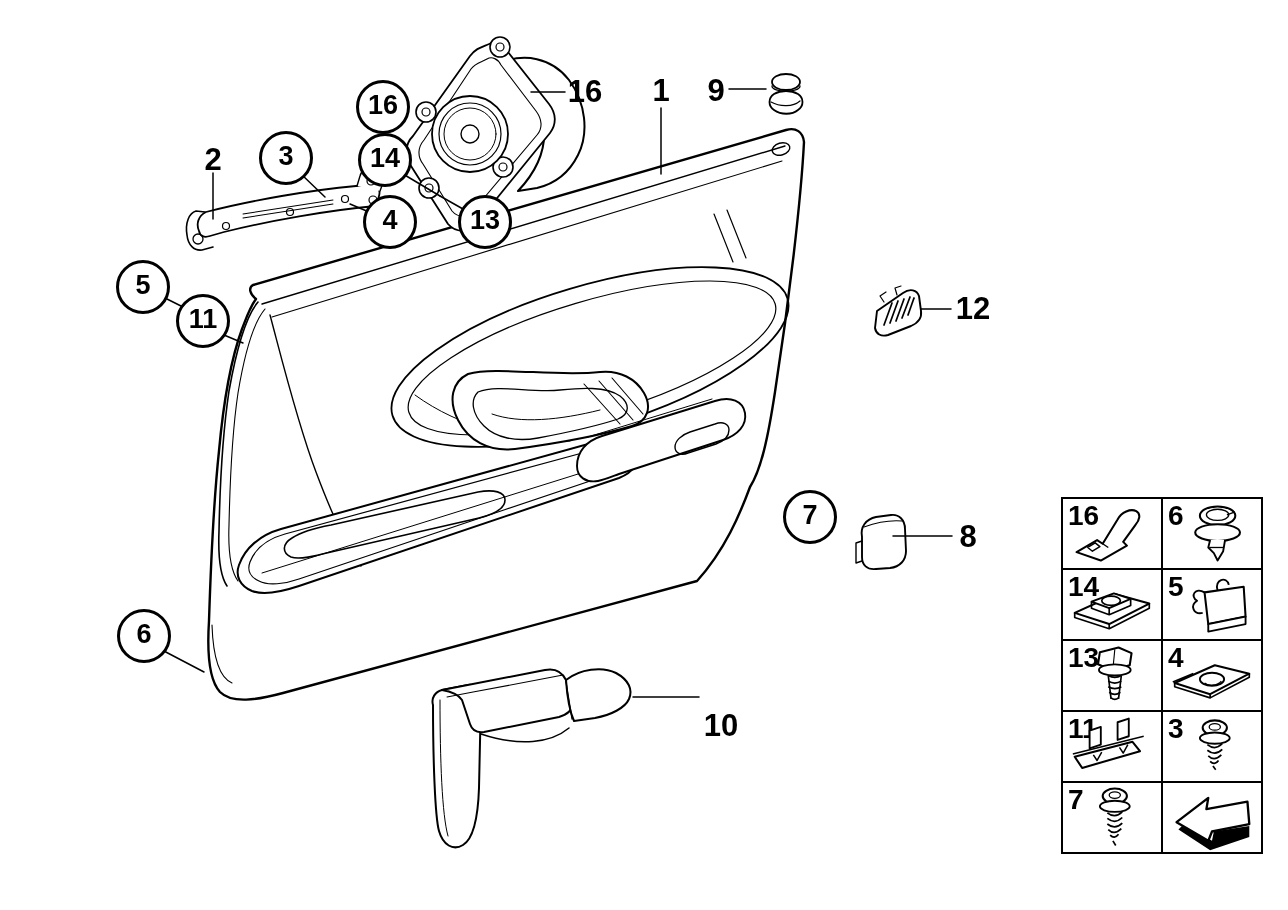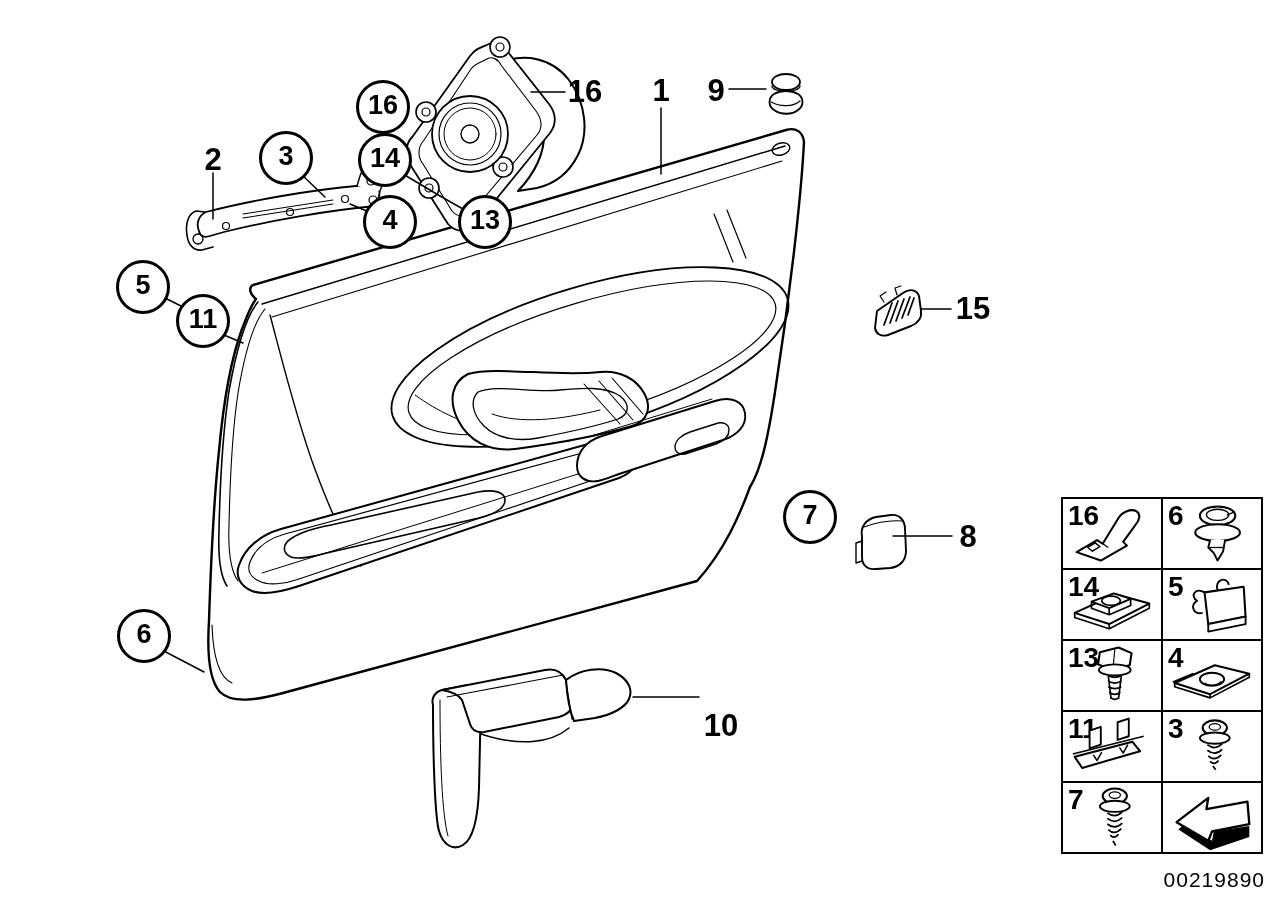--- a/index.html
+++ b/index.html
@@ -184,21 +184,21 @@
   <div class="callout circle" style="left:143px;top:287px;">5</div>
   <div class="callout circle" style="left:144px;top:636px;">6</div>
   <div class="callout circle" style="left:810px;top:517px;">7</div>
   <div class="callout plain" style="left:968px;top:536px;">8</div>
   <div class="callout plain" style="left:716px;top:90px;">9</div>
   <div class="callout plain" style="left:721px;top:725px;">10</div>
   <div class="callout circle" style="left:203px;top:321px;">11</div>
   <div class="callout plain" style="left:585px;top:91px;">16</div>
   <div class="callout circle" style="left:485px;top:222px;">13</div>
   <div class="callout circle" style="left:385px;top:160px;">14</div>
-  <div class="callout plain" style="left:973px;top:308px;">15</div>
+  <div class="callout plain" style="left:973px;top:308px;">12</div>
   <div class="callout circle" style="left:383px;top:107px;">16</div>
 
   <table class="legend">
     <tbody>
         <tr>
       <td>
         <span class="num">16</span>
         <svg width="98" height="69" viewBox="0 0 100 74">
           <g fill="none" stroke="#000" stroke-width="2.2" stroke-linejoin="round">
             <path d="M 12,57 L 34,44 L 40,48 L 56,22 C 60,14 70,10 76,13 C 81,16 80,22 75,28 L 62,46 L 66,50 L 38,66 Z" fill="#fff"></path>
@@ -333,14 +333,13 @@
         <span class="num"></span>
         <svg width="98" height="69" viewBox="0 0 100 74">
           <path d="M 20,44 L 50,62 L 52,52 L 90,46 L 90,58 L 48,72 L 14,50 Z" fill="#000" stroke="none"></path>
           <path d="M 12,42 L 46,16 L 44,28 L 88,20 L 90,44 L 50,52 L 46,62 Z" fill="#fff" stroke="#000" stroke-width="2.5" stroke-linejoin="round"></path>
         </svg>
       </td>
     </tr>
   </tbody>
     </table>
 
-  <div class="partnumber">00219890</div>
 </div>
 
 </body></html>

